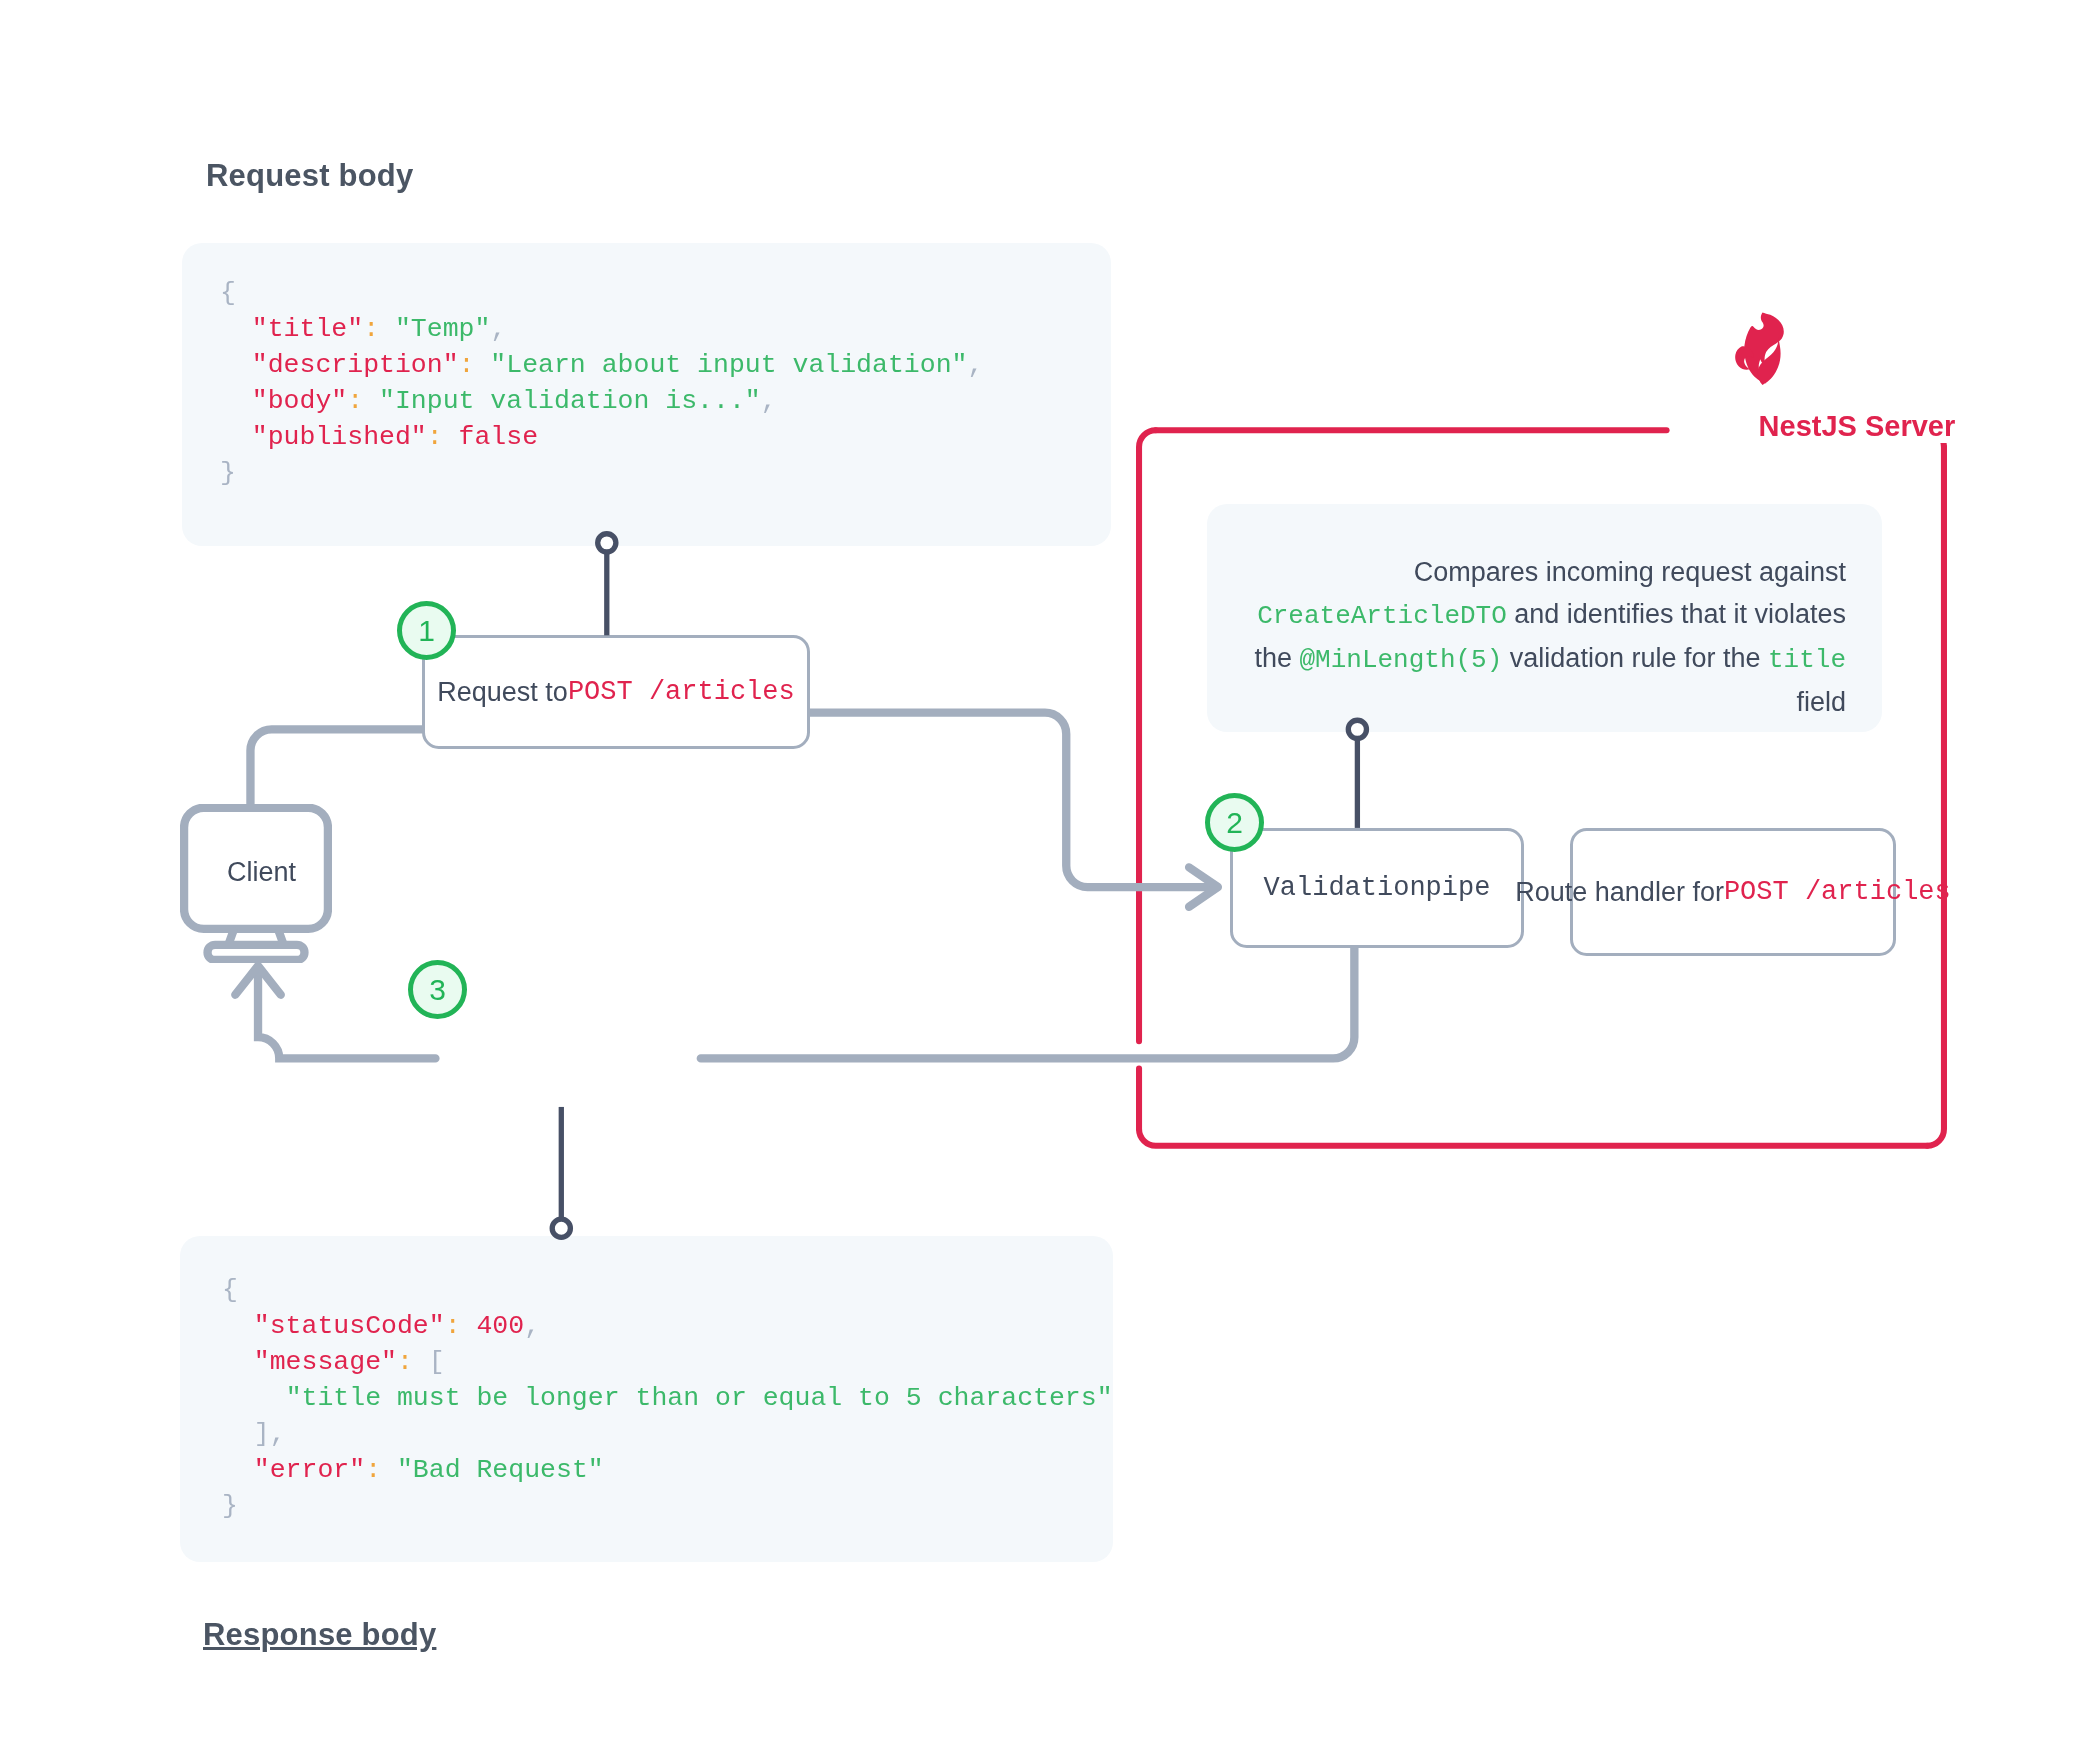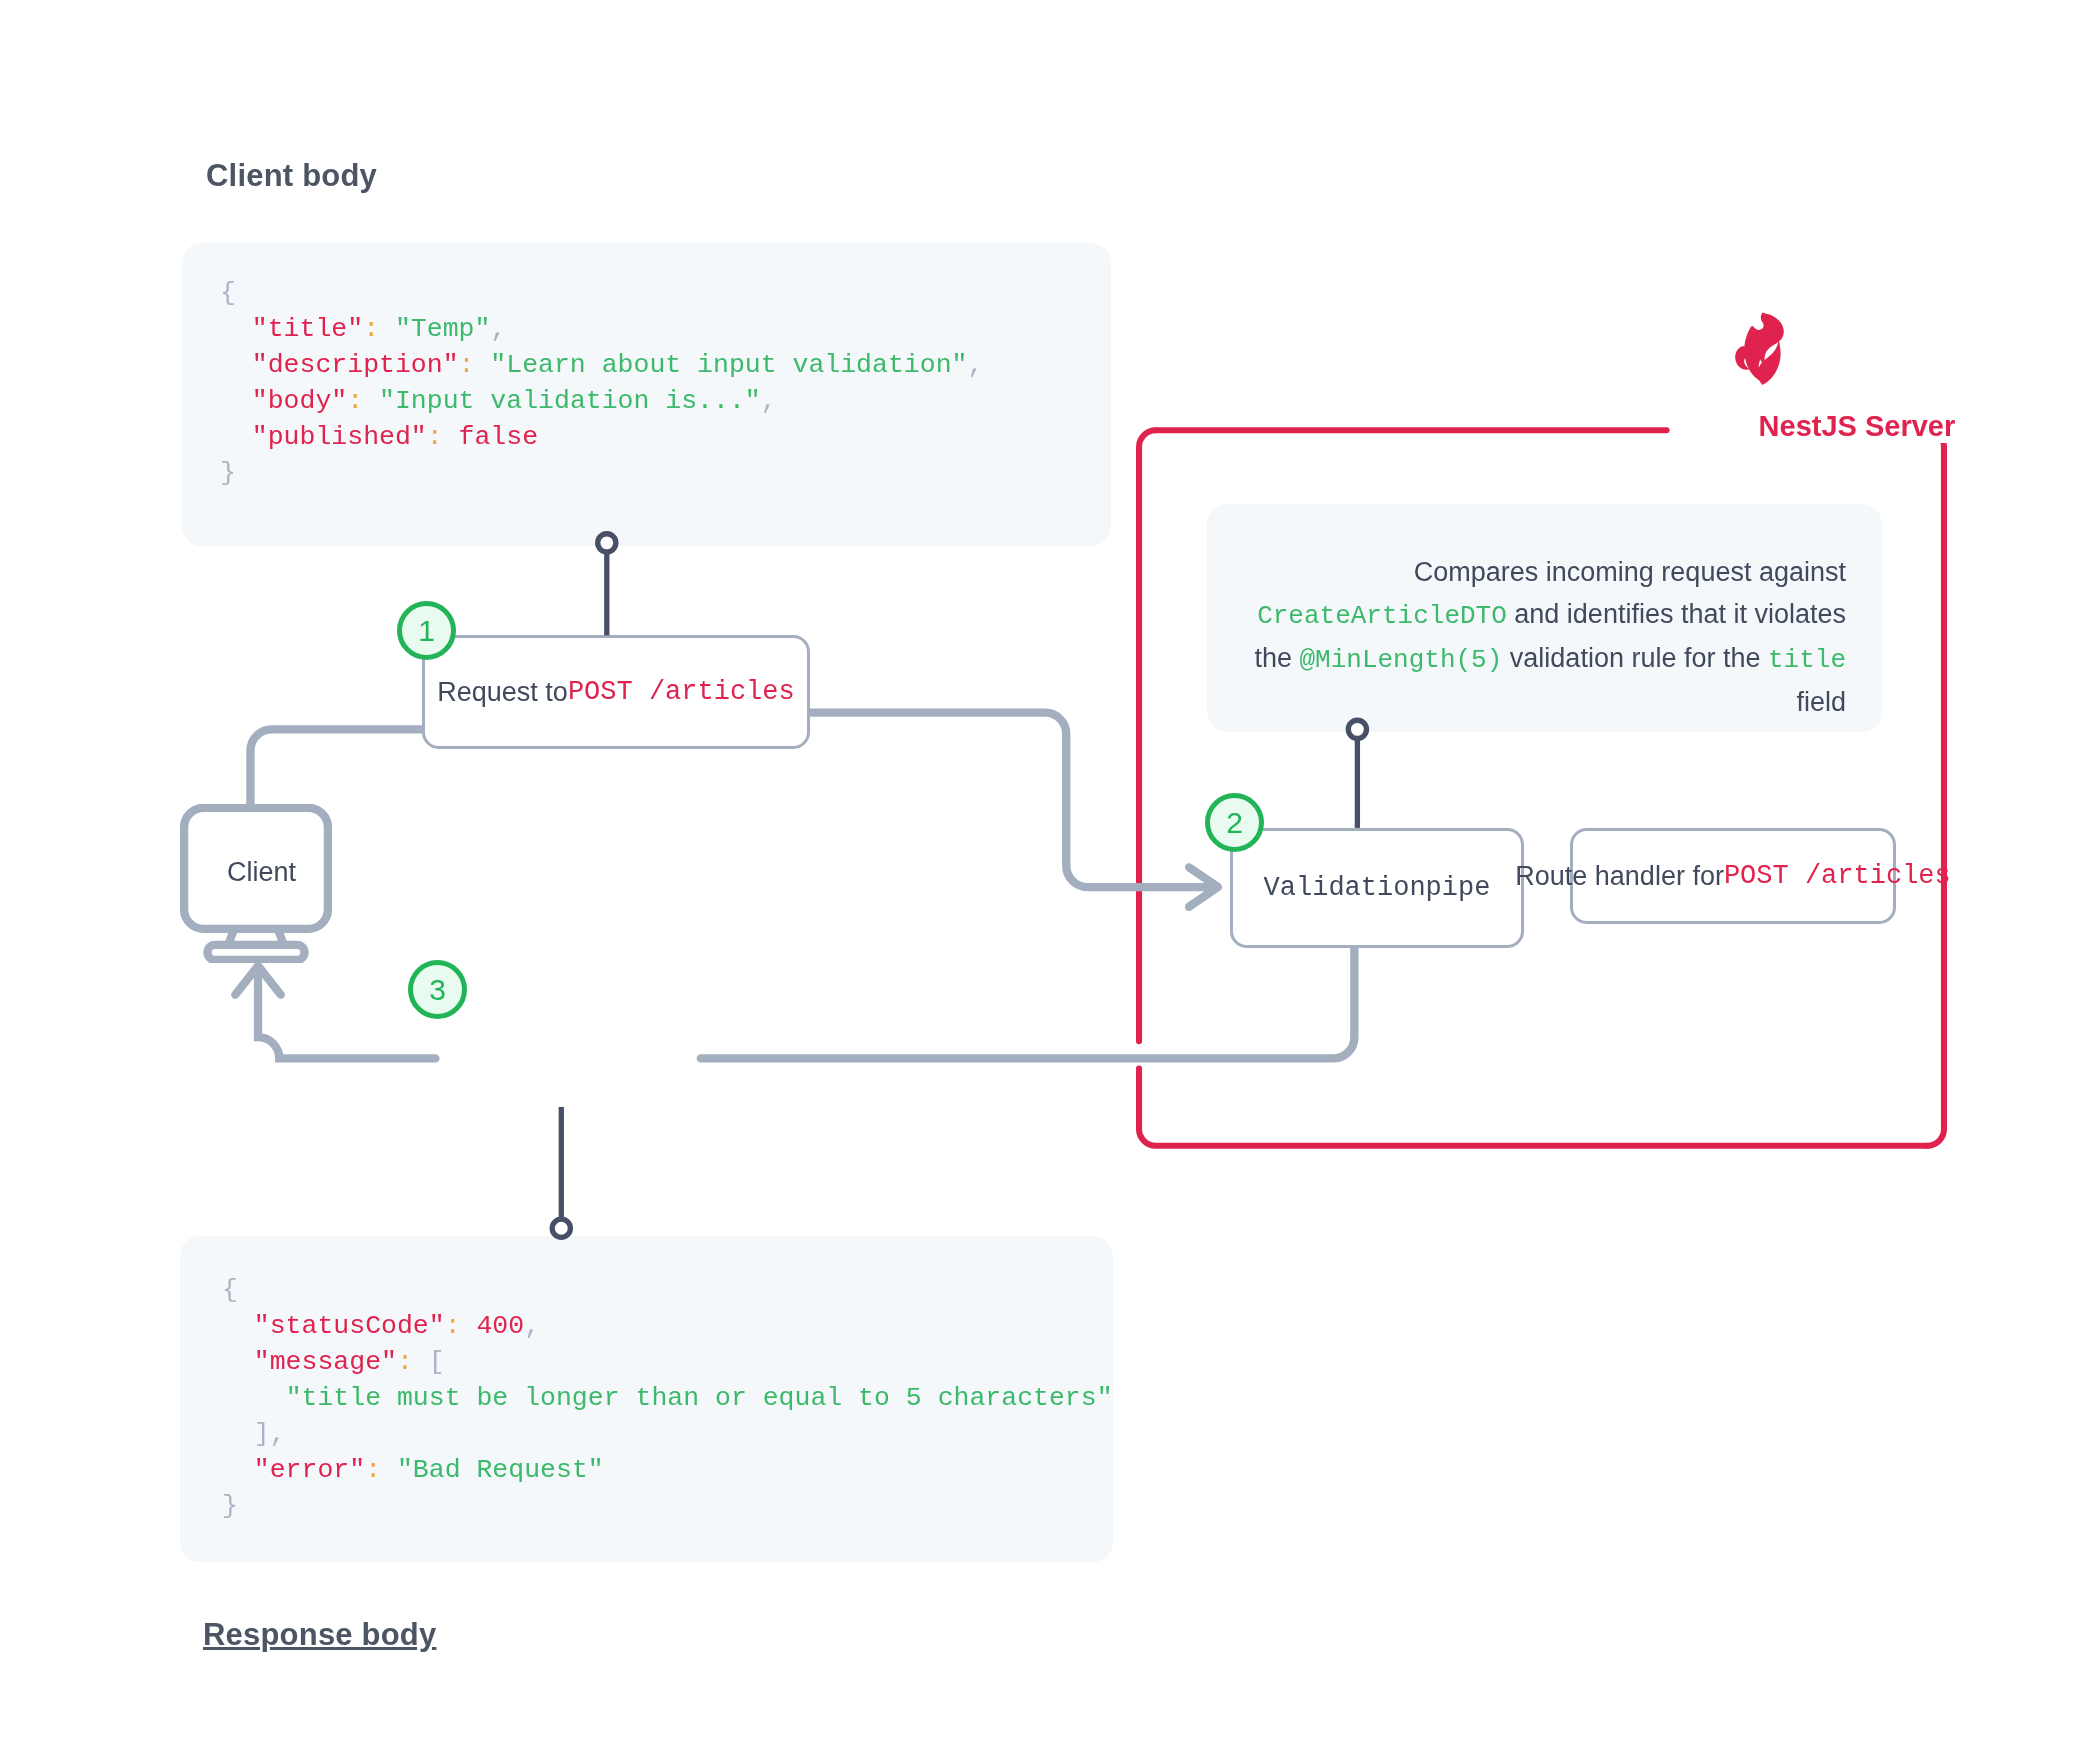--- a/index.html
+++ b/index.html
@@ -97,21 +97,21 @@
     font-family: "Liberation Mono", "DejaVu Sans Mono", monospace;
     font-size: 27px;
     color: #404a5c;
     line-height: 42px;
     white-space: nowrap;
   }
 
   #box-request { left: 422px; top: 635px; width: 388px; height: 114px; }
   #box-http400 { left: 435px; top: 995px; width: 265px; height: 112px; }
   #box-validation { left: 1230px; top: 828px; width: 294px; height: 120px; text-align: right; }
-  #box-route { left: 1570px; top: 828px; width: 326px; height: 96px; }
+  #box-route { left: 1570px; top: 828px; width: 326px; height: 128px; }
 
   
   #client-monitor {
     position: absolute;
     left: 180px;
     top: 804px;
     width: 152px;
     height: 159px;
     z-index: 6;
   }
@@ -219,21 +219,21 @@
     width: 2087px; height: 1762px;
     z-index: 8;
     pointer-events: none;
   }
 </style>
 </head>
 <body>
 
 <div id="stage">
 
-  <div class="section-heading" id="heading-request">Client body</div>
+  <div class="section-heading" id="heading-request">Request body</div>
 
   <div class="section-heading" id="heading-response">Response body</div>
 
   <div class="code-panel" id="request-panel">
     <div class="code-line"><span class="tok-punct">{</span></div>
     <div class="code-line"><span class="tok-punct">  </span><span class="tok-key">"title"</span><span class="tok-colon">:</span><span> </span><span class="tok-str">"Temp"</span><span class="tok-comma">,</span></div>
     <div class="code-line"><span class="tok-punct">  </span><span class="tok-key">"description"</span><span class="tok-colon">:</span><span> </span><span class="tok-str">"Learn about input validation"</span><span class="tok-comma">,</span></div>
     <div class="code-line"><span class="tok-punct">  </span><span class="tok-key">"body"</span><span class="tok-colon">:</span><span> </span><span class="tok-str">"Input validation is..."</span><span class="tok-comma">,</span></div>
     <div class="code-line"><span class="tok-punct">  </span><span class="tok-key">"published"</span><span class="tok-colon">:</span><span> </span><span class="tok-bool">false</span><span class="tok-comma"></span></div>
     <div class="code-line"><span class="tok-punct">}</span></div>

